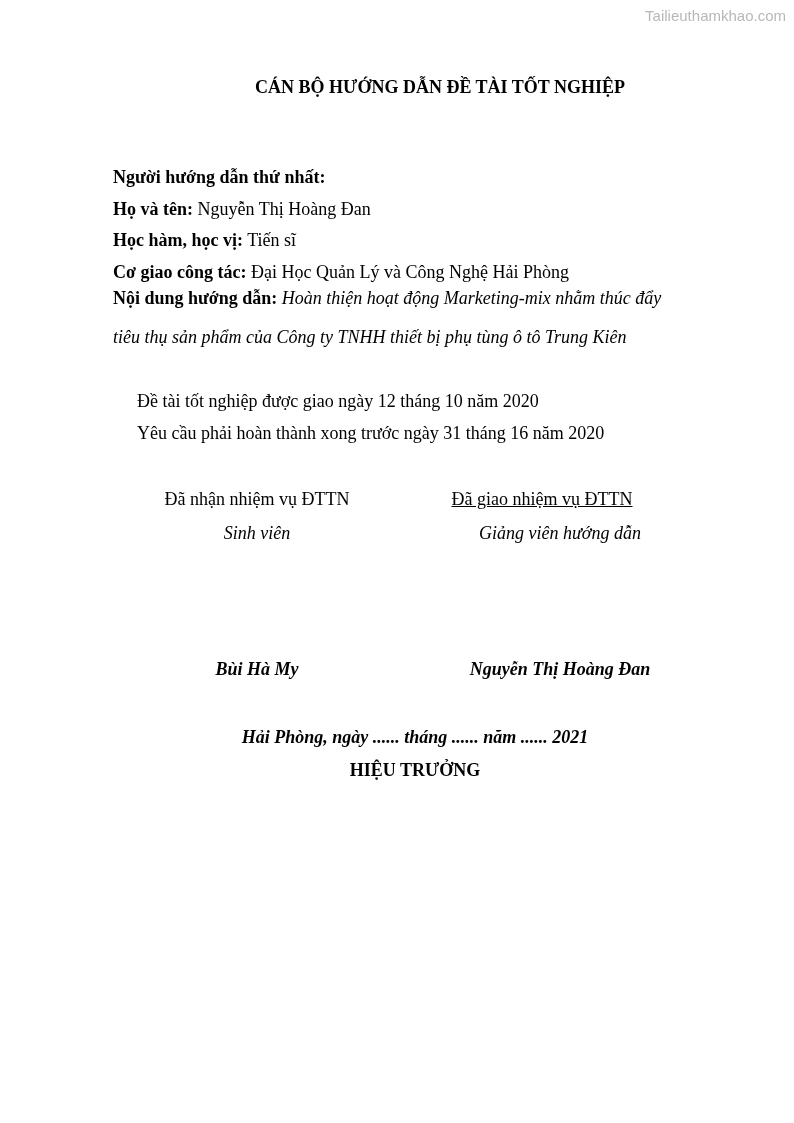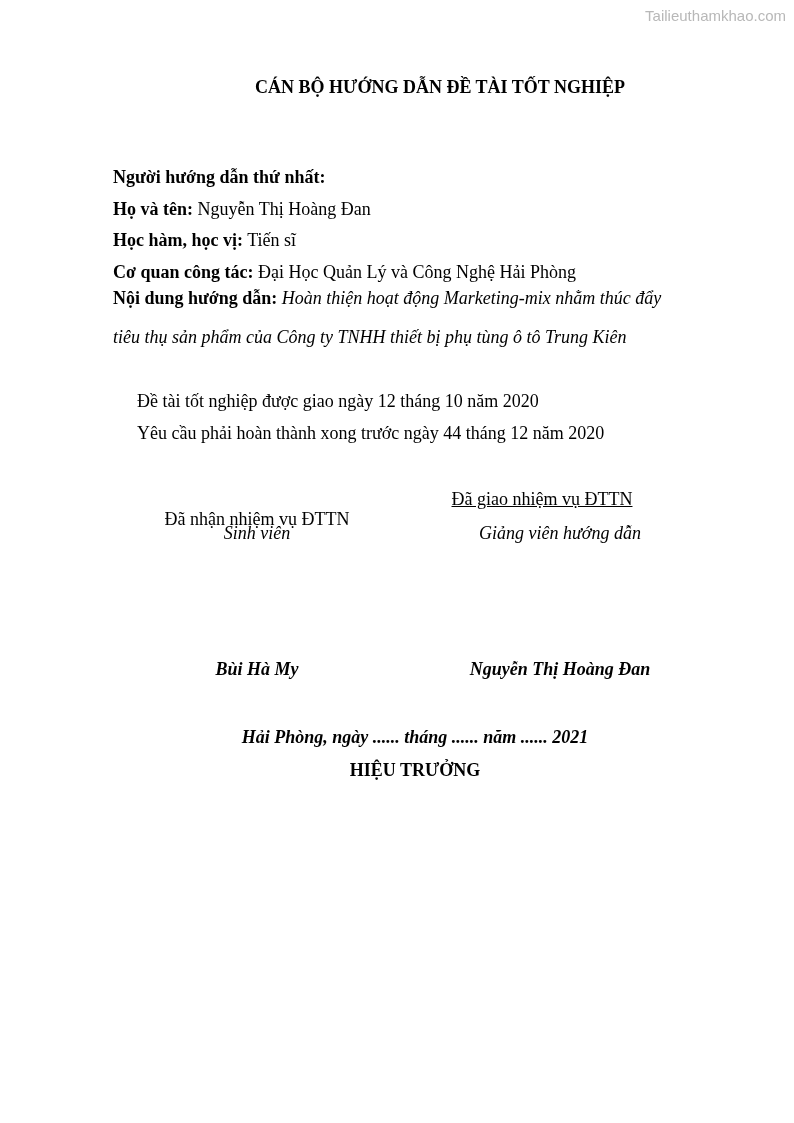--- a/index.html
+++ b/index.html
@@ -26,34 +26,34 @@
   <span class="b">Họ và tên:</span>
   <span>Nguyễn Thị Hoàng Đan</span>
 </div>
 
 <div class="abs line" style="top:230px;text-align:right;">
   <span class="b">Học hàm, học vị:</span>
   <span>Tiến sĩ</span>
 </div>
 
 <div class="abs line" style="top:262px;">
-  <span class="b">Cơ quan công tác:</span>
+  <span class="b">Cơ giao công tác:</span>
   <span>Đại Học Quản Lý và Công Nghệ Hải Phòng</span>
 </div>
 
 <div class="abs line" style="top:288px;">
   <span class="b">Nội dung hướng dẫn:</span>
   <span class="i">Hoàn thiện hoạt động Marketing-mix nhằm thúc đẩy</span>
 </div>
 <div class="abs line i" style="top:327px;">tiêu thụ sản phẩm của Công ty TNHH thiết bị phụ tùng ô tô Trung Kiên</div>
 
 <div class="abs" style="top:391px; left:137px;">Đề tài tốt nghiệp được giao ngày 12 tháng 10 năm 2020</div>
-<div class="abs" style="top:423px; left:137px;">Yêu cầu phải hoàn thành xong trước ngày 44 tháng 12 năm 2020</div>
+<div class="abs" style="top:423px; left:137px;">Yêu cầu phải hoàn thành xong trước ngày 31 tháng 16 năm 2020</div>
 
-<div class="abs center-col" style="top:509px; left:137px; width:240px;">Đã nhận nhiệm vụ ĐTTN</div>
+<div class="abs center-col" style="top:489px; left:137px; width:240px;">Đã nhận nhiệm vụ ĐTTN</div>
 <div class="abs center-col i" style="top:523px; left:137px; width:240px;">Sinh viên</div>
 <div class="abs center-col b i" style="top:659px; left:137px; width:240px;">Bùi Hà My</div>
 
 <div class="abs center-col" style="top:489px; left:422px; width:240px;text-decoration:underline;">Đã giao nhiệm vụ ĐTTN</div>
 <div class="abs center-col i" style="top:523px; left:440px; width:240px;">Giảng viên hướng dẫn</div>
 <div class="abs center-col b i" style="top:659px; left:440px; width:240px;">Nguyễn Thị Hoàng Đan</div>
 
 <div class="abs center-col b i" style="top:727px; left:0; width:830px;">Hải Phòng, ngày ...... tháng ...... năm ...... 2021</div>
 <div class="abs center-col b" style="top:760px; left:0; width:830px;">HIỆU TRƯỞNG</div>
 

